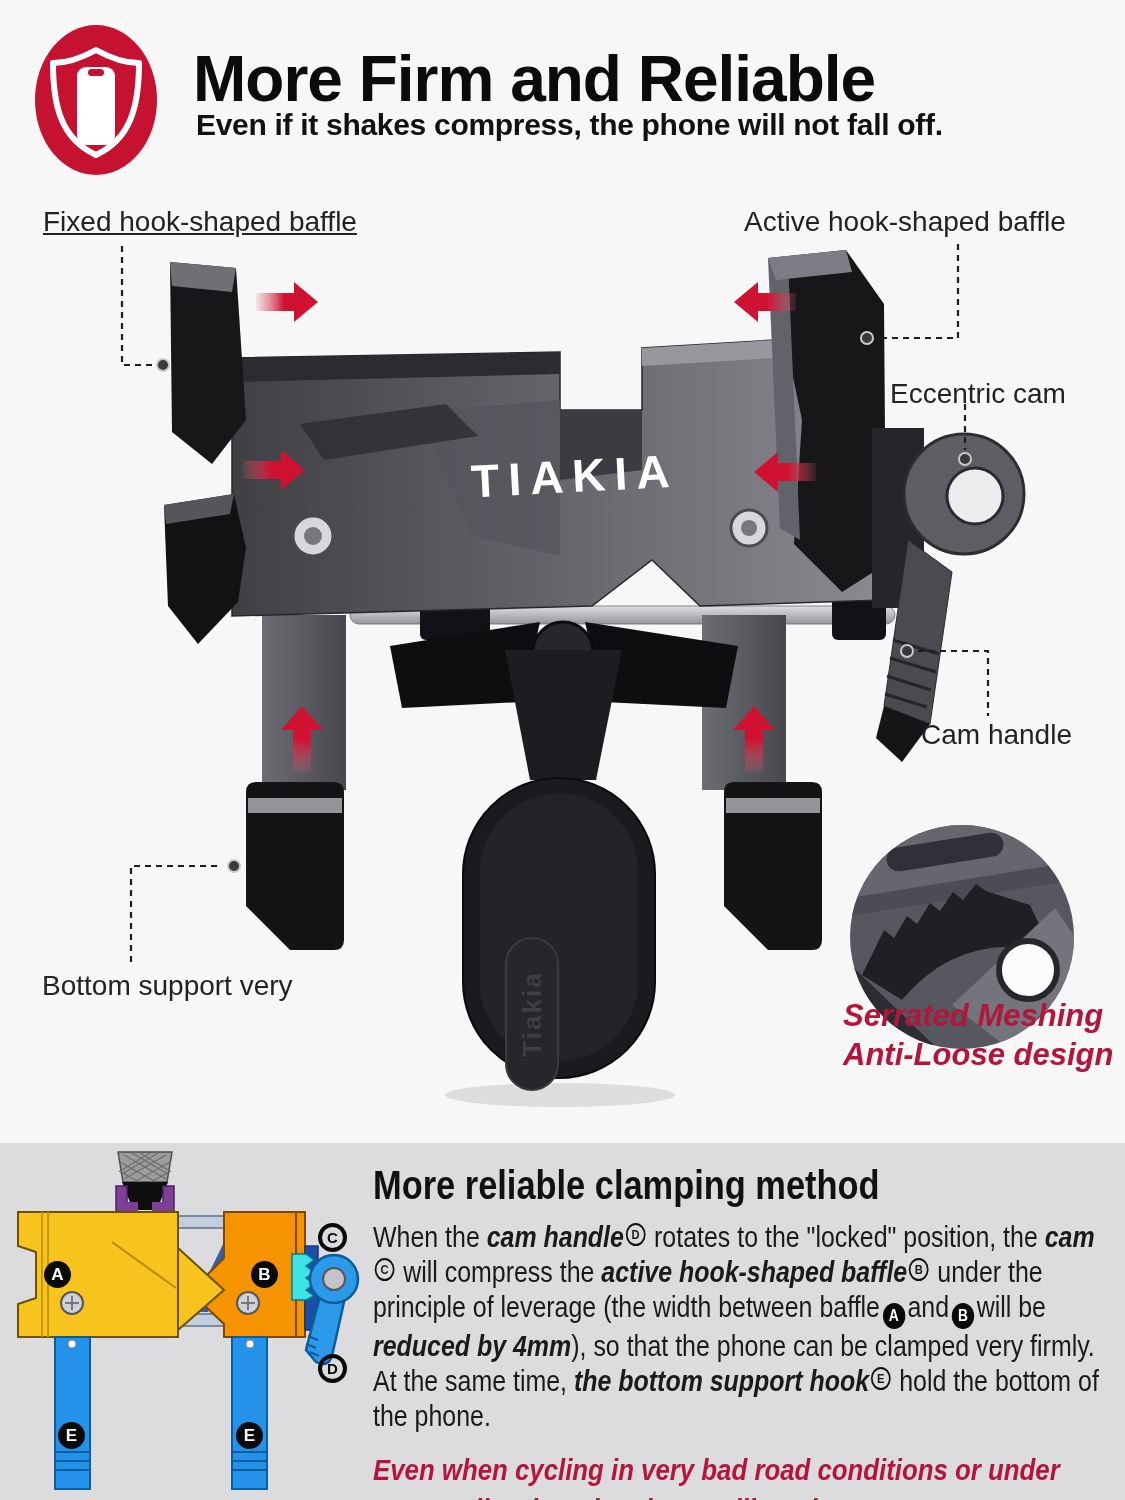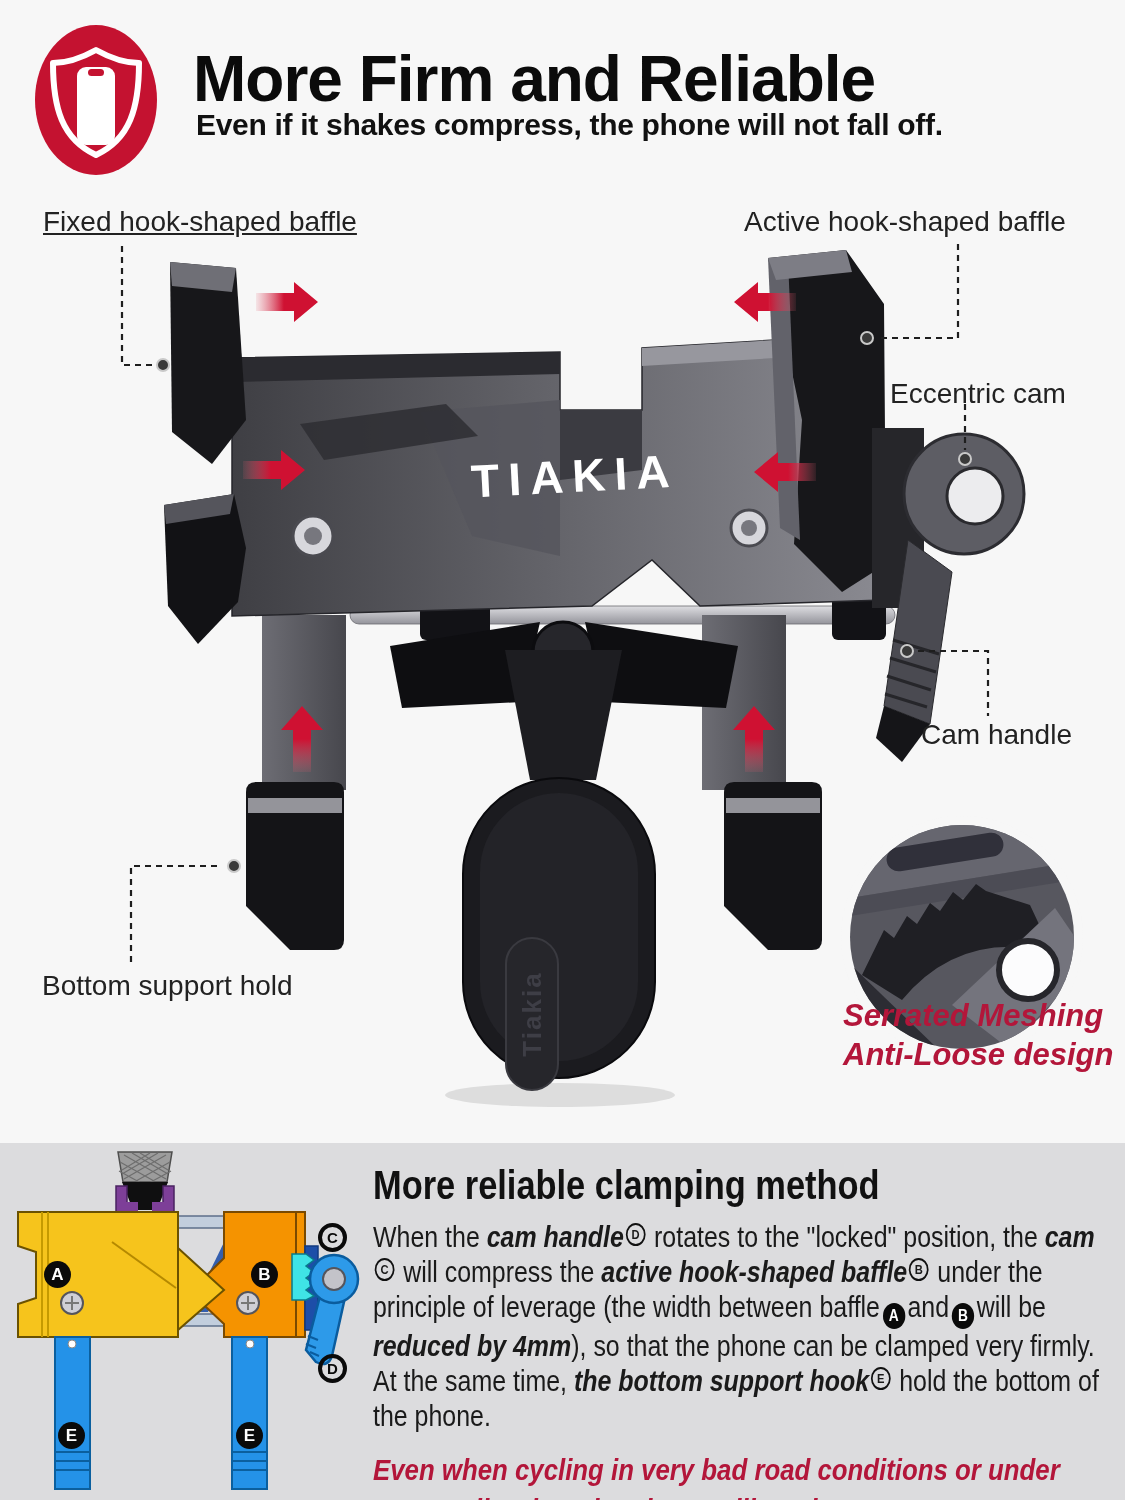--- a/index.html
+++ b/index.html
@@ -254,21 +254,21 @@
     </g>
   </svg>
 
   <div class="ov title">More Firm and Reliable</div>
   <div class="ov subtitle">Even if it shakes compress, the phone will not fall off.</div>
 
   <div class="ov callout" style="left:43px;top:206px;text-decoration:underline;">Fixed hook-shaped baffle</div>
   <div class="ov callout" style="left:744px;top:206px;">Active hook-shaped baffle</div>
   <div class="ov callout" style="left:890px;top:378px;">Eccentric cam</div>
   <div class="ov callout" style="left:921px;top:719px;">Cam handle</div>
-  <div class="ov callout" style="left:42px;top:970px;">Bottom support hold</div>
+  <div class="ov callout" style="left:42px;top:970px;">Bottom support very</div>
 
   <div class="ov inset-cap">
     <div>Serrated Meshing</div>
     <div>Anti-Loose design</div>
   </div>
 
   <div class="ov clamp-text">
     <h2 class="clamp-heading">More reliable clamping method</h2>
     <p class="clamp-body"><span class="seg-n">When the </span><span class="seg-bi">cam handle</span><span class="seg-sup">D</span><span class="seg-n"> rotates to the "locked" position, the </span><span class="seg-bi">cam</span><span class="seg-sup">C</span><span class="seg-n"> will compress the </span><span class="seg-bi">active hook-shaped baffle</span><span class="seg-sup">B</span><span class="seg-n"> under the principle of leverage (the width between baffle</span><span class="seg-chip">A</span><span class="seg-n">and</span><span class="seg-chip">B</span><span class="seg-n">will be </span><span class="seg-bi">reduced by 4mm</span><span class="seg-n">), so that the phone can be clamped very firmly. At the same time, </span><span class="seg-bi">the bottom support hook</span><span class="seg-sup">E</span><span class="seg-n"> hold the bottom of the phone.</span></p>
     <p class="clamp-warning">Even when cycling in very bad road conditions or under strong vibration, the phone will not loosen.</p>

